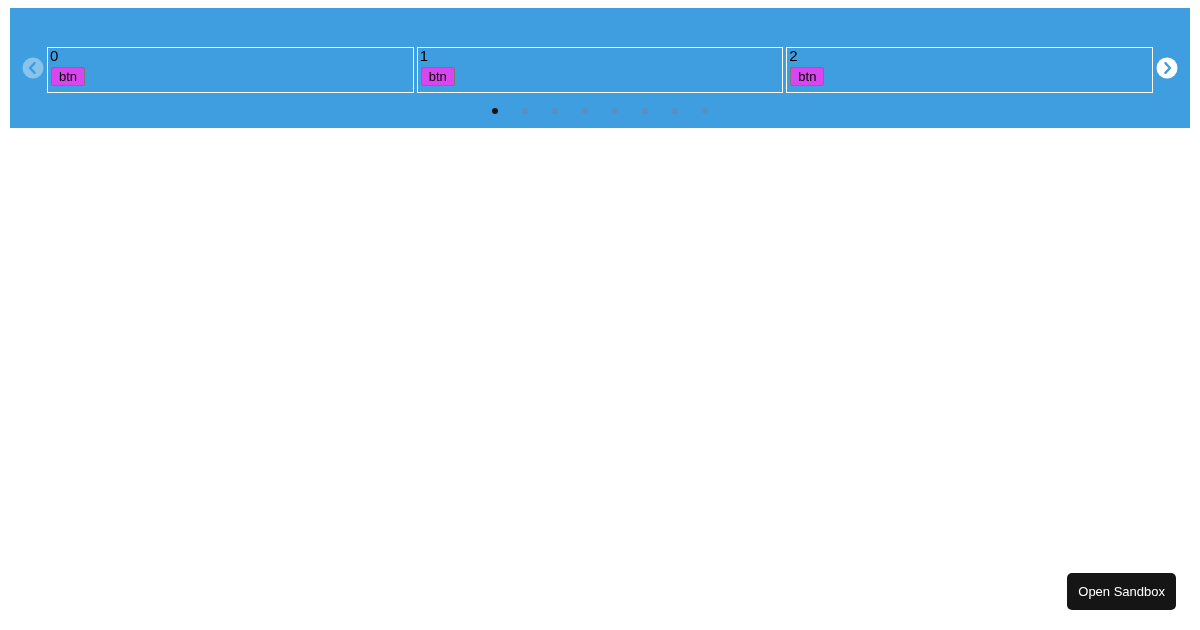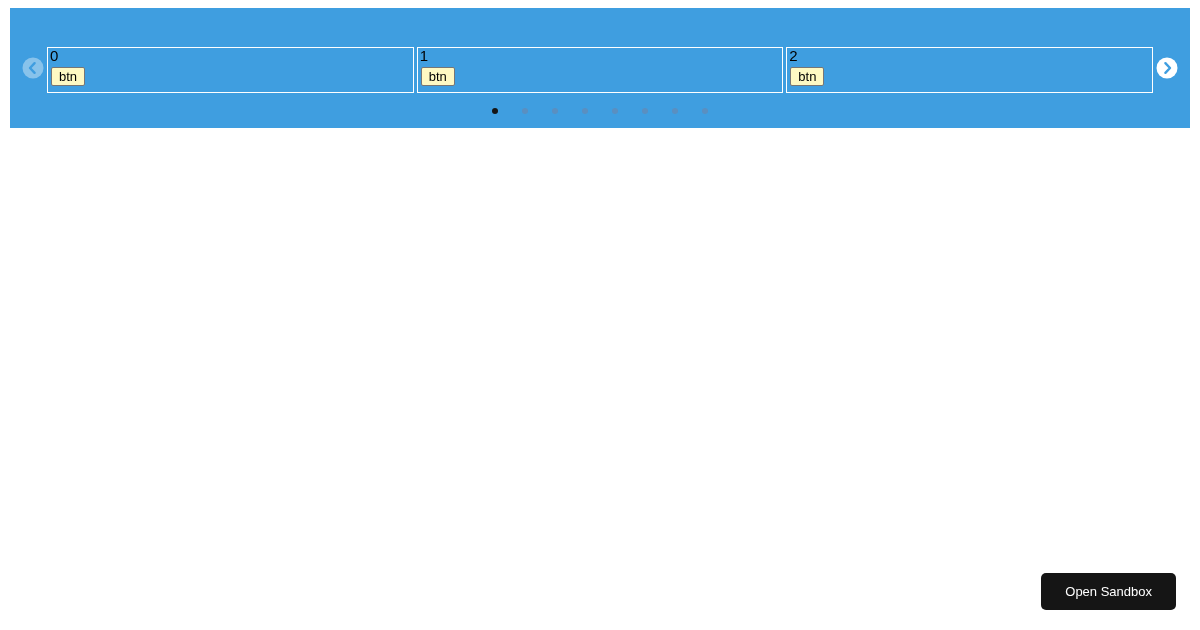--- a/index.html
+++ b/index.html
@@ -79,21 +79,21 @@
     font-family: "Liberation Sans", sans-serif;
   }
   .slide-btn {
     position: absolute;
     left: 3px;
     top: 19px;
     font-family: "Liberation Sans", sans-serif;
     font-size: 13px;
     line-height: 13px;
     padding: 2px 7px;
-    background: #fef9c3;
+    background: #d946ef;
     color: #000000;
     border: 1px solid #767676;
     border-radius: 2px;
     cursor: pointer;
   }
 
   
   #dots {
     position: absolute;
     left: 0;
@@ -120,21 +120,21 @@
   
   #open-sandbox-button {
     position: absolute;
     right: 24px;
     bottom: 20px;
     background: #151515;
     color: #ffffff;
     font-family: "Liberation Sans", sans-serif;
     font-size: 13px;
     line-height: 15px;
-    padding: 11px 24px;
+    padding: 11px 11px;
     border: none;
     border-radius: 5px;
     cursor: pointer;
     white-space: nowrap;
   }
 </style>
 </head>
 <body>
 
 <div id="carousel-band">

